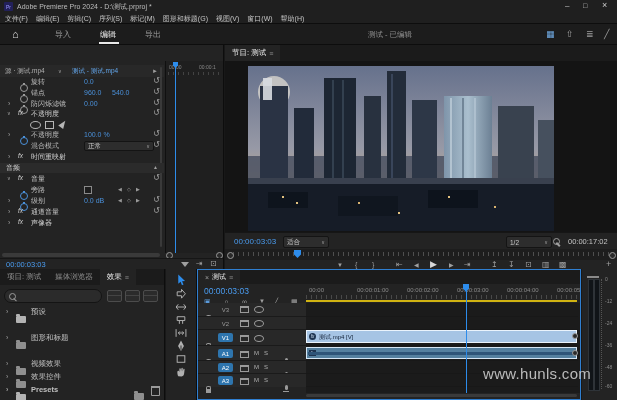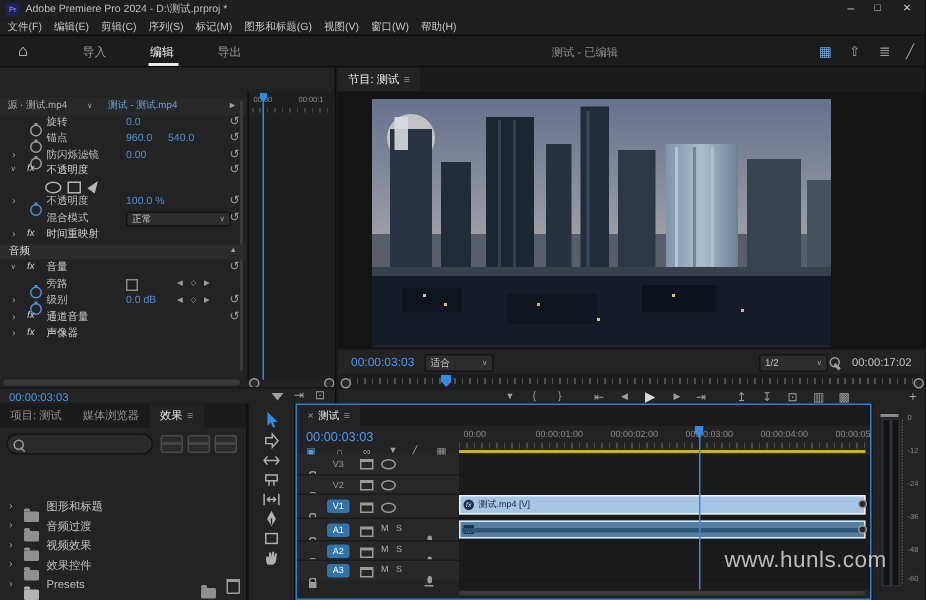--- a/index.html
+++ b/index.html
@@ -321,41 +321,41 @@
           <span class="menuglyph">≡</span>
         </div>
     </div>
     <div class="searchbox" style="left:4px;top:20px;width:96px;height:12px;">
       <span class="mag" style="left:4px;top:3px;"></span>
     </div>
     <div class="abs" style="left:107px;top:21px;width:13px;height:10px;border:1px solid #4c4c4c;border-radius:2px;background:linear-gradient(#2b2b2b 0 40%,#444 40% 55%,#2b2b2b 55% 100%);"></div>
     <div class="abs" style="left:125px;top:21px;width:13px;height:10px;border:1px solid #4c4c4c;border-radius:2px;background:linear-gradient(#2b2b2b 0 40%,#444 40% 55%,#2b2b2b 55% 100%);"></div>
     <div class="abs" style="left:143px;top:21px;width:13px;height:10px;border:1px solid #4c4c4c;border-radius:2px;background:linear-gradient(#2b2b2b 0 40%,#444 40% 55%,#2b2b2b 55% 100%);"></div>
 
+    <div class="abs" style="left:0;top:37px;width:165px;height:12px;">
+      <span class="txt icon" style="left:6px;top:2px;font-size:7px;">›</span>
+      <span class="folder lite abs" style="left:16px;top:3px;"></span>
+      <span class="txt" style="left:31px;top:2px;font-size:7.5px;color:#c0c0c0;">预设</span>
+    </div>
     <div class="abs" style="left:0;top:63px;width:165px;height:12px;">
       <span class="txt icon" style="left:6px;top:2px;font-size:7px;">›</span>
       <span class="folder abs" style="left:16px;top:3px;"></span>
       <span class="txt" style="left:31px;top:2px;font-size:7.5px;color:#c0c0c0;">图形和标题</span>
     </div>
-    <div class="abs" style="left:0;top:76px;width:165px;height:12px;">
-      <span class="txt icon" style="left:6px;top:2px;font-size:7px;">›</span>
-      <span class="folder abs" style="left:16px;top:3px;"></span>
-      <span class="txt" style="left:31px;top:2px;font-size:7.5px;color:#c0c0c0;">音频过渡</span>
-    </div>
     <div class="abs" style="left:0;top:89px;width:165px;height:12px;">
       <span class="txt icon" style="left:6px;top:2px;font-size:7px;">›</span>
       <span class="folder abs" style="left:16px;top:3px;"></span>
       <span class="txt" style="left:31px;top:2px;font-size:7.5px;color:#c0c0c0;">视频效果</span>
     </div>
     <div class="abs" style="left:0;top:102px;width:165px;height:12px;">
       <span class="txt icon" style="left:6px;top:2px;font-size:7px;">›</span>
       <span class="folder abs" style="left:16px;top:3px;"></span>
       <span class="txt" style="left:31px;top:2px;font-size:7.5px;color:#c0c0c0;">效果控件</span>
     </div>
-    <div class="abs" style="left:0;top:115px;width:165px;height:12px;">
+    <div class="abs" style="left:0;top:115px;width:165px;height:12px;font-weight:bold;">
       <span class="txt icon" style="left:6px;top:2px;font-size:7px;">›</span>
       <span class="folder lite abs" style="left:16px;top:3px;"></span>
       <span class="txt" style="left:31px;top:2px;font-size:7.5px;color:#c0c0c0;">Presets</span>
     </div>
 
     <div class="binplus" style="left:134px;top:117px;">
       <span class="folder"></span>
     </div>
     <div class="trash" style="left:151px;top:117px;"></div>
   </div>

